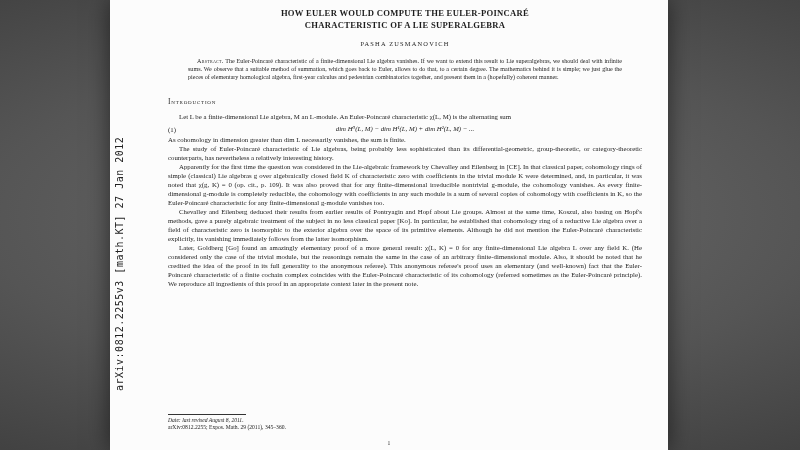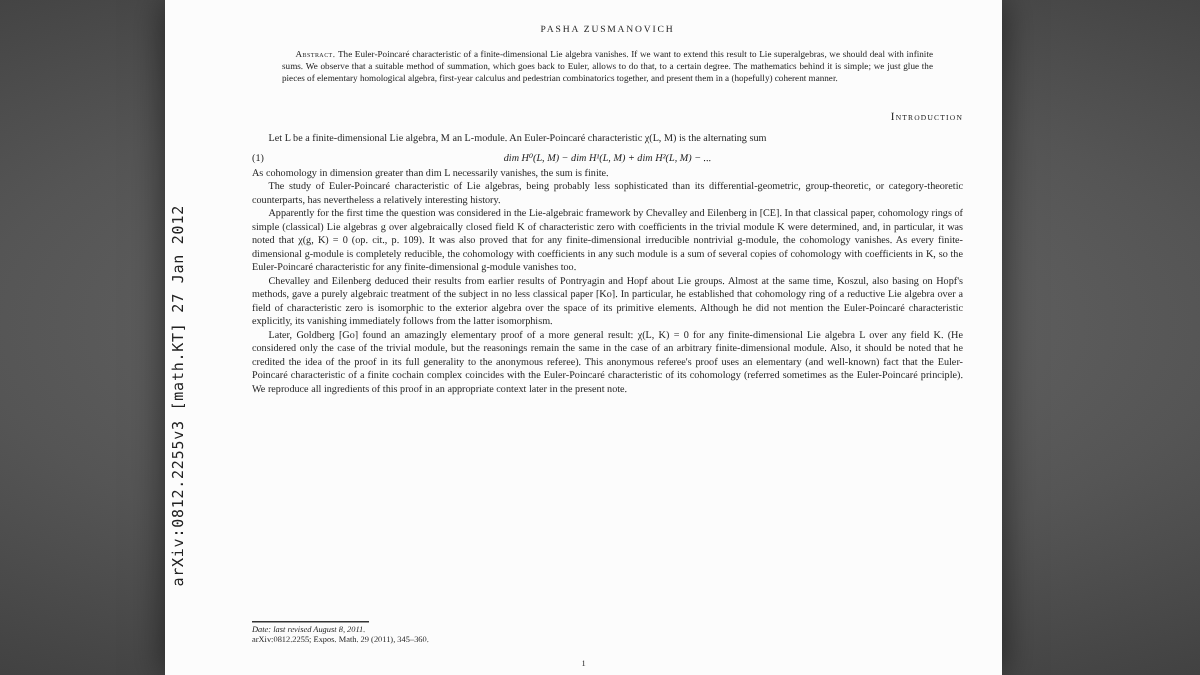--- a/index.html
+++ b/index.html
@@ -57,21 +57,21 @@
     font-size: 6.1px;
     line-height: 1.32;
     text-align: justify;
     text-indent: 9px;
   }
   .abstract .ab-label {
     font-variant: small-caps;
     letter-spacing: 0.3px;
   }
   .section-heading {
-    text-align: right;
+    text-align: left;
     font-variant: small-caps;
     font-size: 7.4px;
     letter-spacing: 0.8px;
     margin-top: 16px;
     margin-bottom: 7px;
   }
   .para {
     font-size: 6.8px;
     line-height: 1.32;
     text-align: justify;
@@ -110,20 +110,24 @@
 </head>
 <body>
 
 <div class="stage">
   <div class="page">
 
     <div class="arxiv-stamp">arXiv:0812.2255v3  [math.KT]  27 Jan 2012</div>
 
     <div class="content">
 
+      <div class="title">
+        <div>HOW EULER WOULD COMPUTE THE EULER-POINCARÉ</div>
+        <div>CHARACTERISTIC OF A LIE SUPERALGEBRA</div>
+      </div>
 
       <div class="author">PASHA ZUSMANOVICH</div>
 
       <div class="abstract"><span class="ab-label">Abstract.</span><span> The Euler-Poincaré characteristic of a finite-dimensional Lie algebra vanishes. If we want to extend this result to Lie superalgebras, we should deal with infinite sums. We observe that a suitable method of summation, which goes back to Euler, allows to do that, to a certain degree. The mathematics behind it is simple; we just glue the pieces of elementary homological algebra, first-year calculus and pedestrian combinatorics together, and present them in a (hopefully) coherent manner.</span></div>
 
       <div class="section-heading">Introduction</div>
 
       <div class="para indent">Let L be a finite-dimensional Lie algebra, M an L-module. An Euler-Poincaré characteristic χ(L, M) is the alternating sum</div>
 
       <div class="eq-row">

